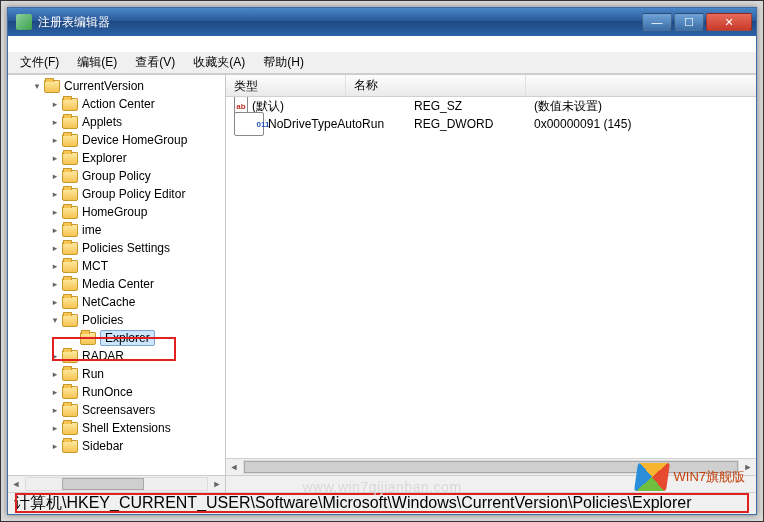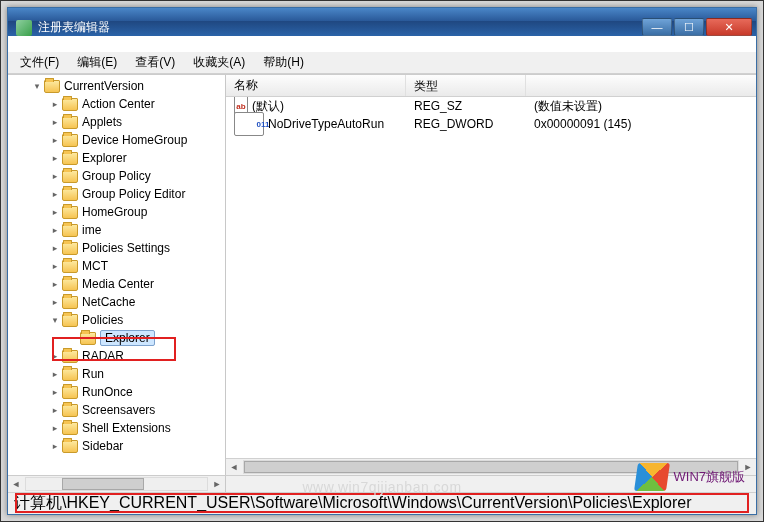--- a/index.html
+++ b/index.html
@@ -19,21 +19,21 @@
     background: #fff;
     border: 1px solid #3a6ea5;
     display: flex;
     flex-direction: column;
     box-shadow: 0 0 6px rgba(0,0,0,0.4);
   }
   .titlebar {
     height: 28px;
     background: linear-gradient(to bottom, #4a86c8, #2a5a9a 45%, #1f4780 46%, #2b63a8);
     display: flex;
-    align-items: flex-end;
+    align-items: center;
     color: #fff;
     padding: 0 4px 0 8px;
   }
   .titlebar .app-icon {
     width: 16px; height: 16px;
     background: linear-gradient(135deg,#8ed0a0,#3aa04a);
     margin-right: 6px;
     border-radius: 2px;
   }
   .titlebar .title { flex: 1; font-size: 12px; }
@@ -172,21 +172,21 @@
     display: flex;
     align-items: center;
     padding: 0 6px;
     font-size: 16px;
   }
   .statusbar .path { flex:1; white-space:nowrap; overflow:hidden; }
   .watermark {
     position: absolute;
     right: 18px; bottom: 30px;
     display: flex; align-items: center; gap: 6px;
-    color: #701a75; font-size: 13px;
+    color: #c2410c; font-size: 13px;
     pointer-events: none;
   }
   .watermark .flag {
     width: 32px; height: 28px;
     background:
       conic-gradient(from 45deg, #e74a2f 0 25%, #6fbf3f 0 50%, #2a8fd8 0 75%, #f7b52f 0 100%);
     border-radius: 3px;
     transform: skewX(-8deg);
   }
   .footer-url {
@@ -328,22 +328,22 @@
             <span class="expander">▸</span>
             <span class="folder-icon"></span>
             <span class="tree-label">Sidebar</span>
           </div>
         </div>
       <div class="highlight-box" style="left:44px; top:262px; width:124px; height:24px;"></div>
     </div>
 
     <div class="listview">
       <div class="listheader">
+        <div class="col col-type">类型</div>
         <div class="col col-name">名称</div>
-        <div class="col col-type">类型</div>
       </div>
       <div class="listbody" id="list-body">
           <div class="listrow">
             <div class="cell col-name">
               <span class="val-icon str">ab</span>
               <span>(默认)</span>
             </div>
             <div class="cell col-type">REG_SZ</div>
             <div class="cell col-data">(数值未设置)</div>
           </div>

